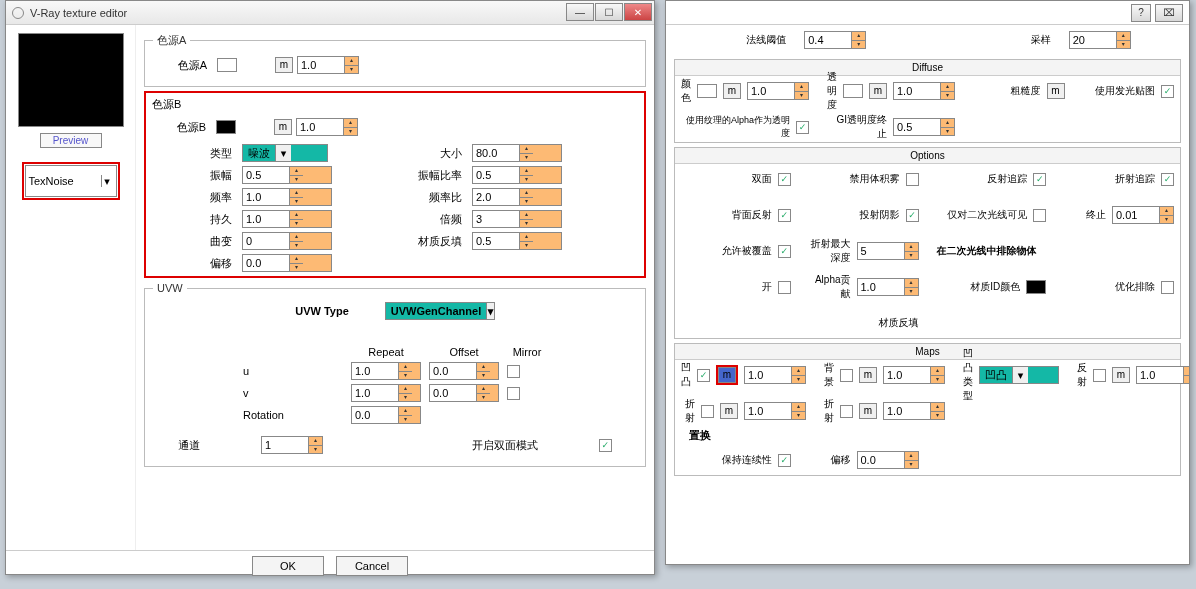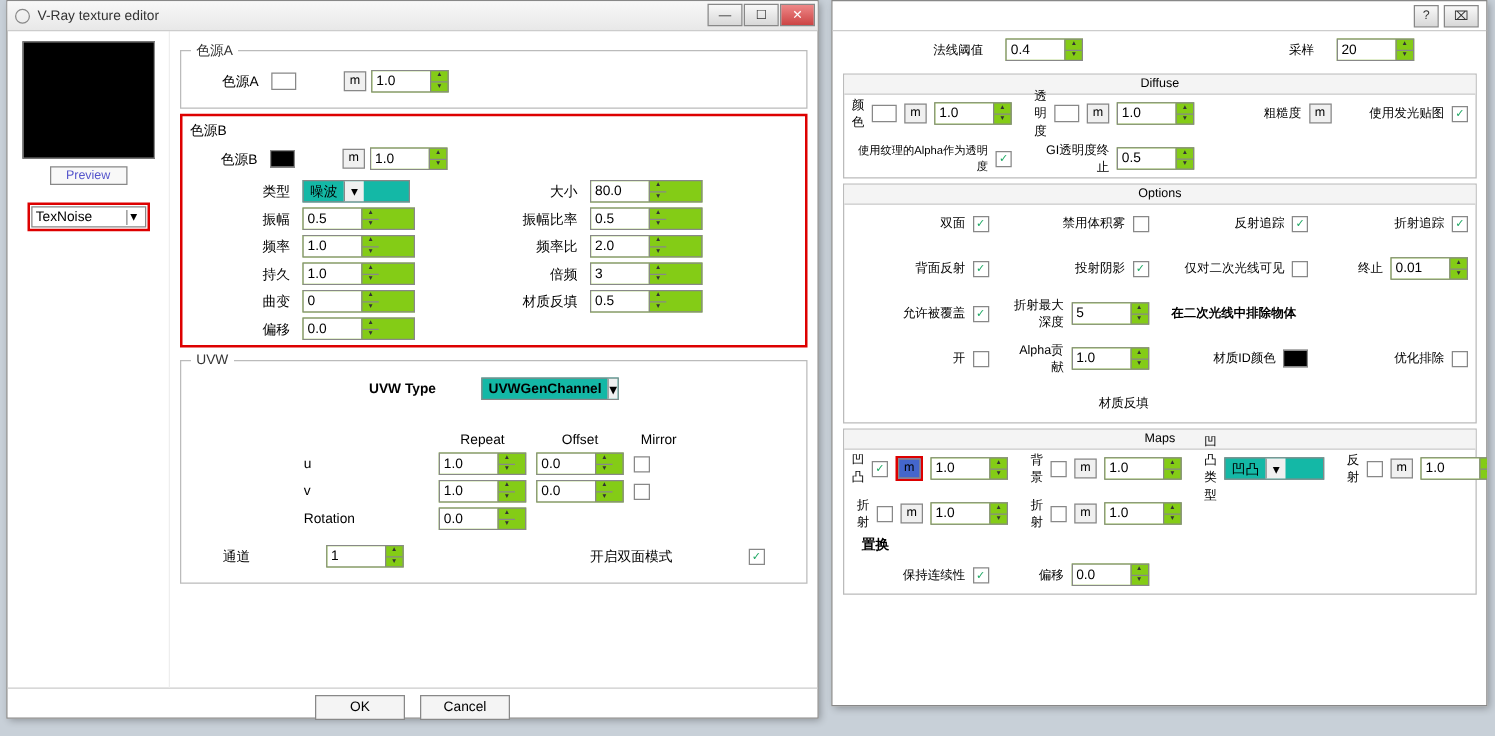--- a/index.html
+++ b/index.html
@@ -12,32 +12,32 @@
 .titlebar .title{color:#333;}
 .winbtns{position:absolute;right:2px;top:2px;display:flex;gap:1px;}
 .winbtn{width:28px;height:18px;border:1px solid #888;background:linear-gradient(#f8f8f8,#d8d8d8);display:flex;align-items:center;justify-content:center;font-size:10px;color:#333;}
 .winbtn.close{background:linear-gradient(#e88,#c44);color:#fff;}
 .winbtn.help{width:20px;}
 .body-left{display:flex;height:calc(100% - 48px);}
 .sidebar{width:130px;padding:8px;border-right:1px solid #eee;text-align:center;}
 .preview{width:106px;height:94px;background:#000;border:1px solid #888;margin:0 auto 6px;}
 .preview-btn{width:62px;margin:0 auto 14px;border:1px solid #888;background:#f8f8f8;font-size:10px;padding:1px 0;color:#55c;}
 .selwrap{border:2px solid #d00;padding:1px;display:inline-block;}
-.dropdown{width:92px;height:17px;border:1px solid #888;background:#fff;display:flex;align-items:center;padding:0 3px;justify-content:space-between;font-size:10px;}
+.dropdown{width:92px;height:32px;border:1px solid #888;background:#fff;display:flex;align-items:center;padding:0 3px;justify-content:space-between;font-size:10px;}
 .dropdown .arrow{width:12px;height:12px;border-left:1px solid #888;display:flex;align-items:center;justify-content:center;}
 .main{flex:1;padding:4px 8px;overflow:auto;}
 fieldset{border:1px solid #bbb;margin:4px 0;padding:6px 8px 10px;}
 fieldset>legend{padding:0 4px;color:#333;}
 .row{display:flex;align-items:center;height:22px;gap:4px;}
 .row .lbl{text-align:right;padding-right:6px;}
 .w60{width:60px;}
 .swatch{width:20px;height:14px;border:1px solid #888;background:#fff;}
 .swatch.black{background:#000;}
 .mbtn{width:18px;height:16px;border:1px solid #888;background:#f0f0f0;text-align:center;line-height:14px;font-size:10px;}
-.spin{display:inline-flex;border:1px solid #888;height:18px;background:#84cc16;}
+.spin{display:inline-flex;border:1px solid #888;height:18px;background:#fdba74;}
 .spin input{border:0;width:46px;padding:0 3px;font-size:11px;height:16px;}
 .spin .sp{width:14px;border-left:1px solid #888;display:flex;flex-direction:column;}
 .spin .sp div{flex:1;font-size:6px;text-align:center;line-height:7px;color:#333;}
 .spin .sp div:first-child{border-bottom:1px solid #888;}
 .combo{display:inline-flex;border:1px solid #888;height:18px;background:#14b8a6;align-items:center;}
 .combo span{padding:0 5px;}
 .combo .cbarrow{width:16px;height:100%;border-left:1px solid #888;background:#f0f0f0;display:flex;align-items:center;justify-content:center;}
 .redbox{border:2px solid #d00;padding:4px 6px;margin:4px 0;}
 .grid2{display:grid;grid-template-columns:80px 90px 120px 90px;gap:4px 10px;align-items:center;}
 .grid2 .lbl{text-align:right;}

